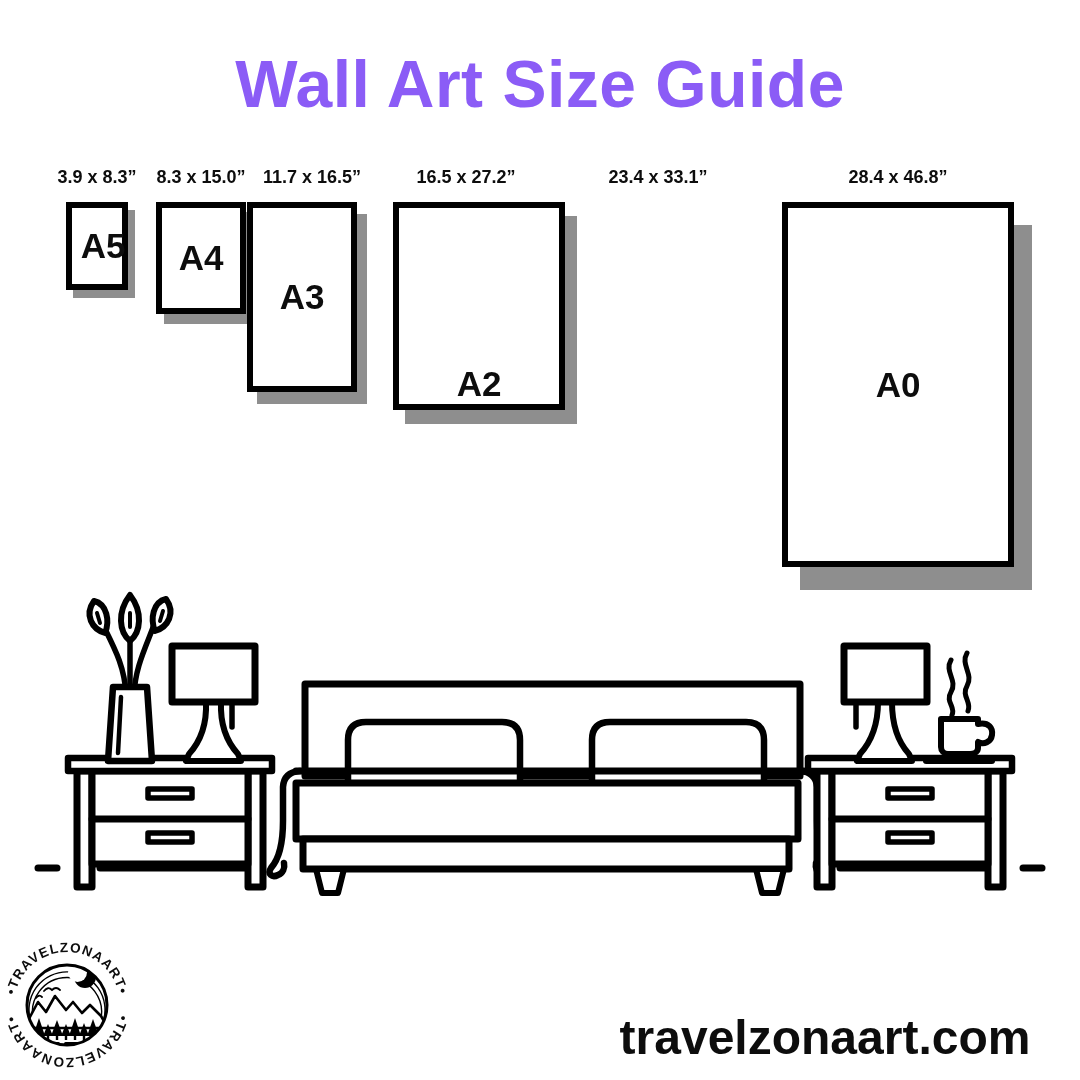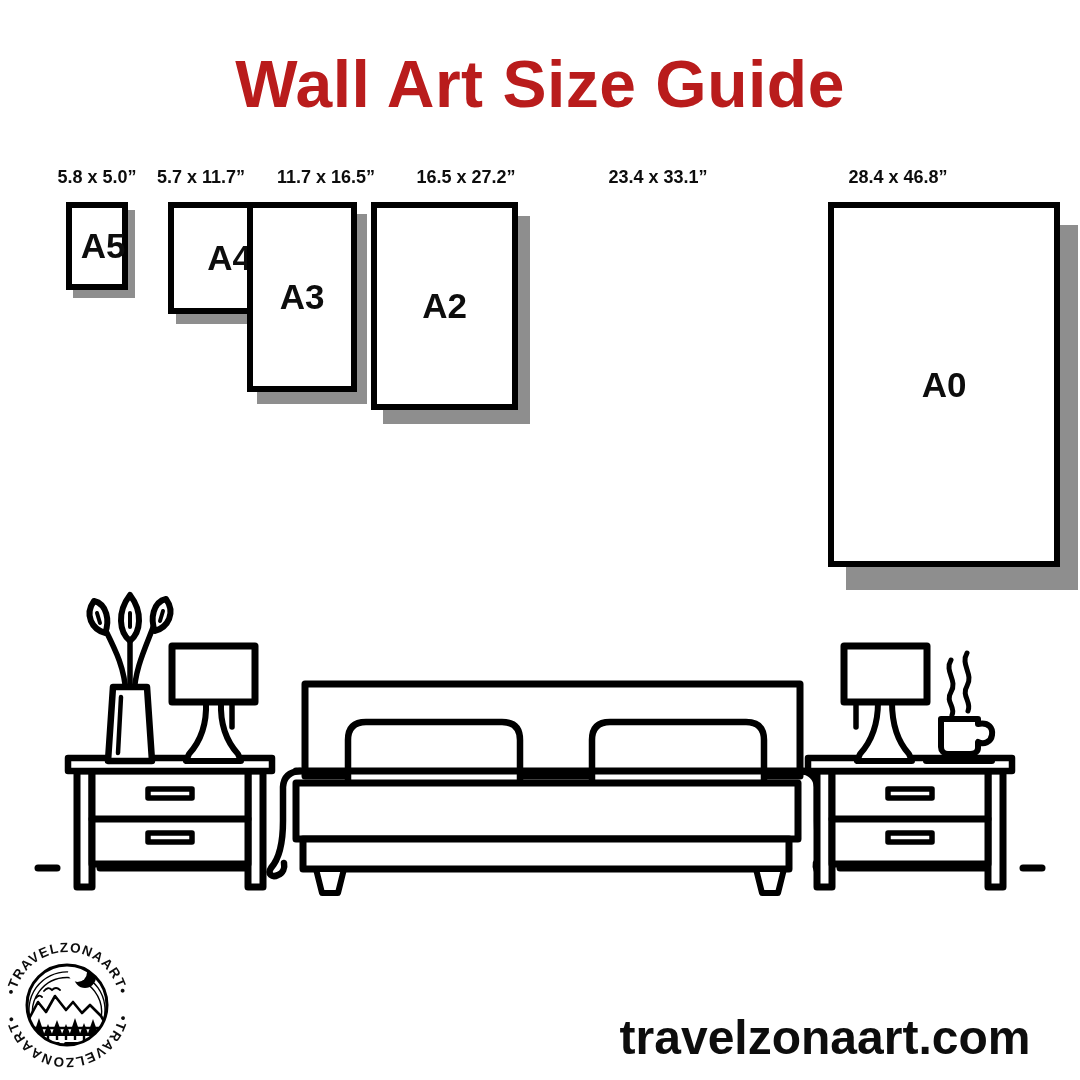--- a/index.html
+++ b/index.html
@@ -1,48 +1,48 @@
 <!DOCTYPE html>
 <html><head>
 <meta charset="utf-8">
 <style>
   html,body{margin:0;padding:0;background:#fff;}
   .canvas{position:relative;width:1080px;height:1080px;background:#fff;overflow:hidden;
           font-family:"Liberation Sans",sans-serif;color:#0d0d0d;}
   .title{position:absolute;top:46px;left:0;width:1080px;text-align:center;
-         font-size:66px;font-weight:bold;letter-spacing:0.5px;color:#b91c1c;}
+         font-size:66px;font-weight:bold;letter-spacing:0.5px;color:#8b5cf6;}
   .dim-label{position:absolute;top:167px;width:160px;text-align:center;
              font-size:18px;font-weight:bold;color:#0d0d0d;white-space:nowrap;}
-  .lbl-a5{left:17px}.lbl-a4{left:121px}.lbl-a3{left:246px}
+  .lbl-a5{left:17px}.lbl-a4{left:121px}.lbl-a3{left:232px}
   .lbl-a2{left:386px}.lbl-a1{left:578px}.lbl-a0{left:818px}
   .paper{position:absolute;top:202px;background:#fff;border:6px solid #000;
          display:flex;align-items:center;justify-content:center;
          font-size:35px;font-weight:bold;color:#0d0d0d;box-sizing:border-box;}
   .box-a5{left:66px;width:62px;height:88px;box-shadow:7px 8px 0 0 #8e8e8e;padding-left:12px;}
-  .box-a4{left:168px;width:90px;height:112px;box-shadow:8px 10px 0 0 #8e8e8e;justify-content:flex-end;}
+  .box-a4{left:156px;width:90px;height:112px;box-shadow:8px 10px 0 0 #8e8e8e;}
   .box-a3{left:247px;width:110px;height:190px;box-shadow:10px 12px 0 0 #8e8e8e;}
-  .box-a2{left:371px;width:147px;height:208px;box-shadow:12px 14px 0 0 #8e8e8e;}
+  .box-a2{left:393px;width:172px;height:208px;box-shadow:12px 14px 0 0 #8e8e8e;align-items:flex-end;}
   .box-a1{left:568px;width:181px;height:279px;box-shadow:15px 17px 0 0 #8e8e8e;}
-  .box-a0{left:782px;width:232px;height:365px;box-shadow:18px 23px 0 0 #8e8e8e;margin-left:46px;}
+  .box-a0{left:782px;width:232px;height:365px;box-shadow:18px 23px 0 0 #8e8e8e;}
   .scene{position:absolute;left:0;top:575px;width:1080px;height:330px;}
   .logo{position:absolute;left:0;top:936px;width:134px;height:140px;}
   .logo text{font-family:"Liberation Sans",sans-serif;font-weight:bold;
              font-size:13.5px;letter-spacing:1.2px;fill:#0d0d0d;}
   .website{position:absolute;top:1010px;left:560px;width:530px;text-align:center;
            font-size:48px;font-weight:bold;color:#0d0d0d;}
 </style>
 </head>
 <body>
 
 <div class="canvas">
 
   <div class="title">Wall Art Size Guide</div>
 
-  <div class="dim-label lbl-a5">5.8 x 5.0”</div>
-  <div class="dim-label lbl-a4">5.7 x 11.7”</div>
+  <div class="dim-label lbl-a5">3.9 x 8.3”</div>
+  <div class="dim-label lbl-a4">8.3 x 15.0”</div>
   <div class="dim-label lbl-a3">11.7 x 16.5”</div>
   <div class="dim-label lbl-a2">16.5 x 27.2”</div>
   <div class="dim-label lbl-a1">23.4 x 33.1”</div>
   <div class="dim-label lbl-a0">28.4 x 46.8”</div>
 
   <div class="paper box-a5">
       <span>A5</span>
     </div>
   <div class="paper box-a4">
       <span>A4</span>

